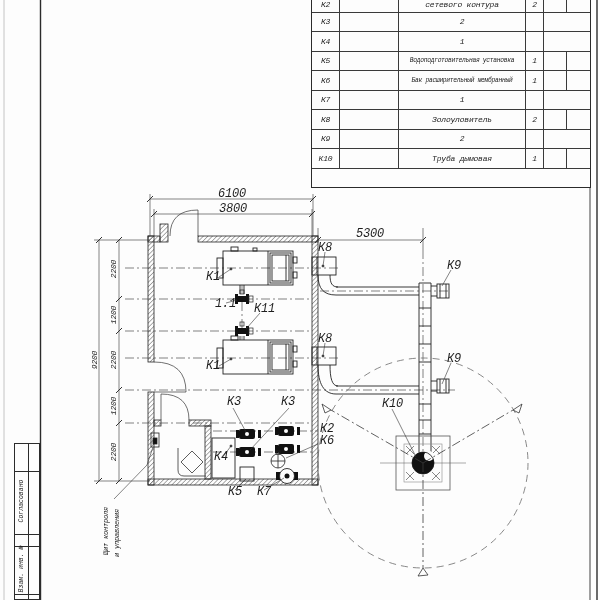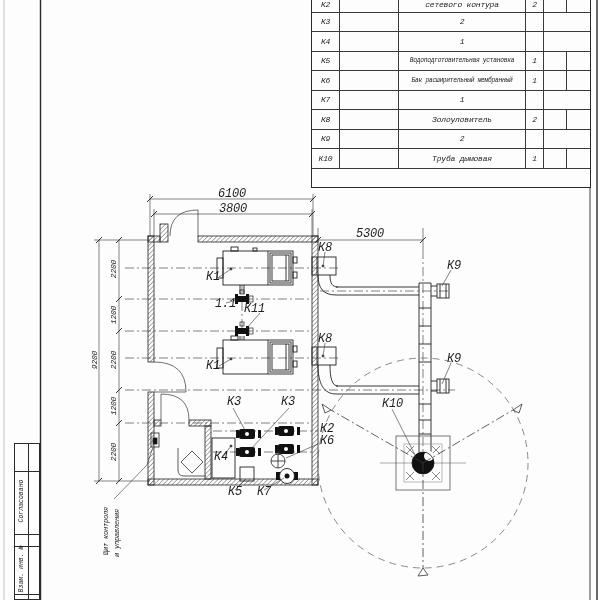--- a/index.html
+++ b/index.html
@@ -377,21 +377,21 @@
           <div class="scell">1</div>
           <div class="scell"></div>
           <div class="scell"></div>
         </div>
       </div>
   </div>
 
   <span class="lbl" style="left:206px;top:273px">К1</span>
   <span class="lbl" style="left:206px;top:362px">К1</span>
   <span class="lbl" style="left:215px;top:300px">1.1</span>
-  <span class="lbl" style="left:244px;top:305px">К11</span>
+  <span class="lbl" style="left:254px;top:305px">К11</span>
   <span class="lbl" style="left:318px;top:244px">К8</span>
   <span class="lbl" style="left:318px;top:335px">К8</span>
   <span class="lbl" style="left:447px;top:262px">К9</span>
   <span class="lbl" style="left:447px;top:355px">К9</span>
   <span class="lbl" style="left:382px;top:400px">К10</span>
   <span class="lbl" style="left:227px;top:398px">К3</span>
   <span class="lbl" style="left:281px;top:398px">К3</span>
   <span class="lbl" style="left:320px;top:425px">К2</span>
   <span class="lbl" style="left:320px;top:437px">К6</span>
   <span class="lbl" style="left:214px;top:453px">К4</span>

